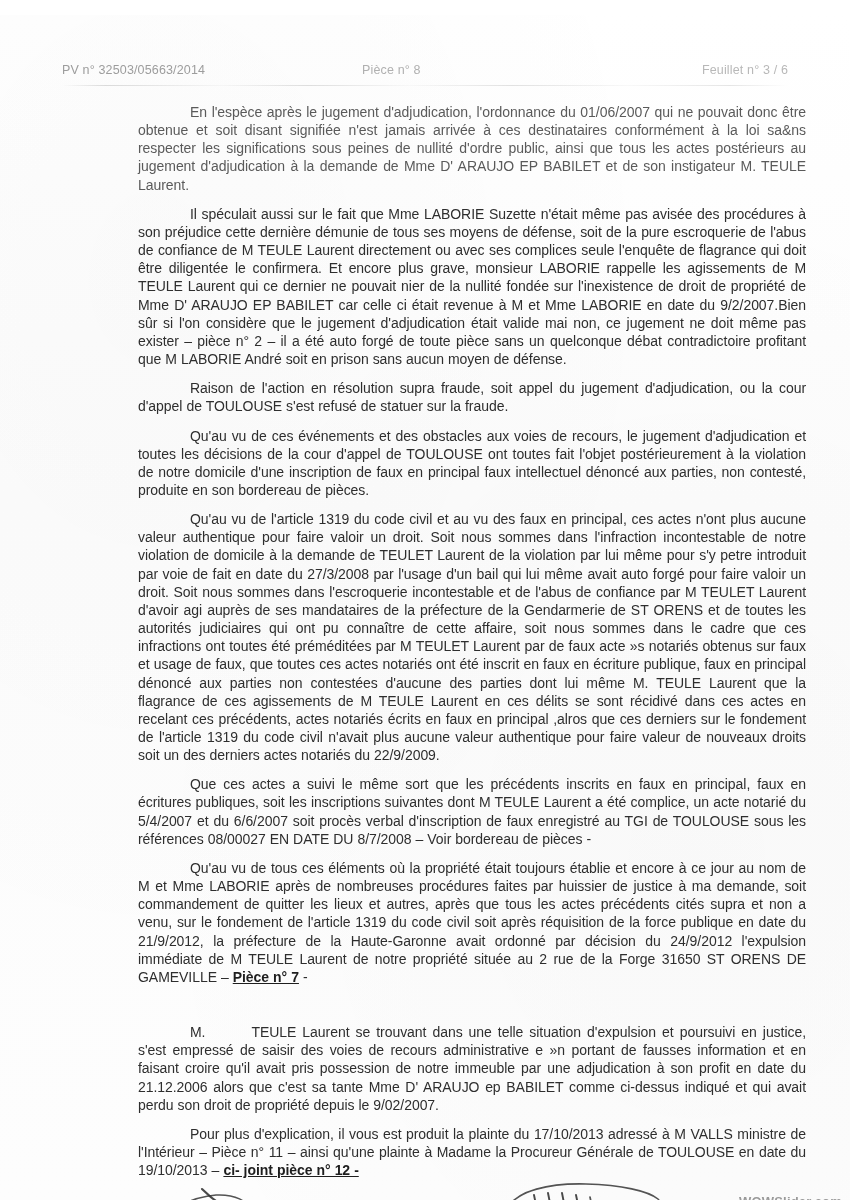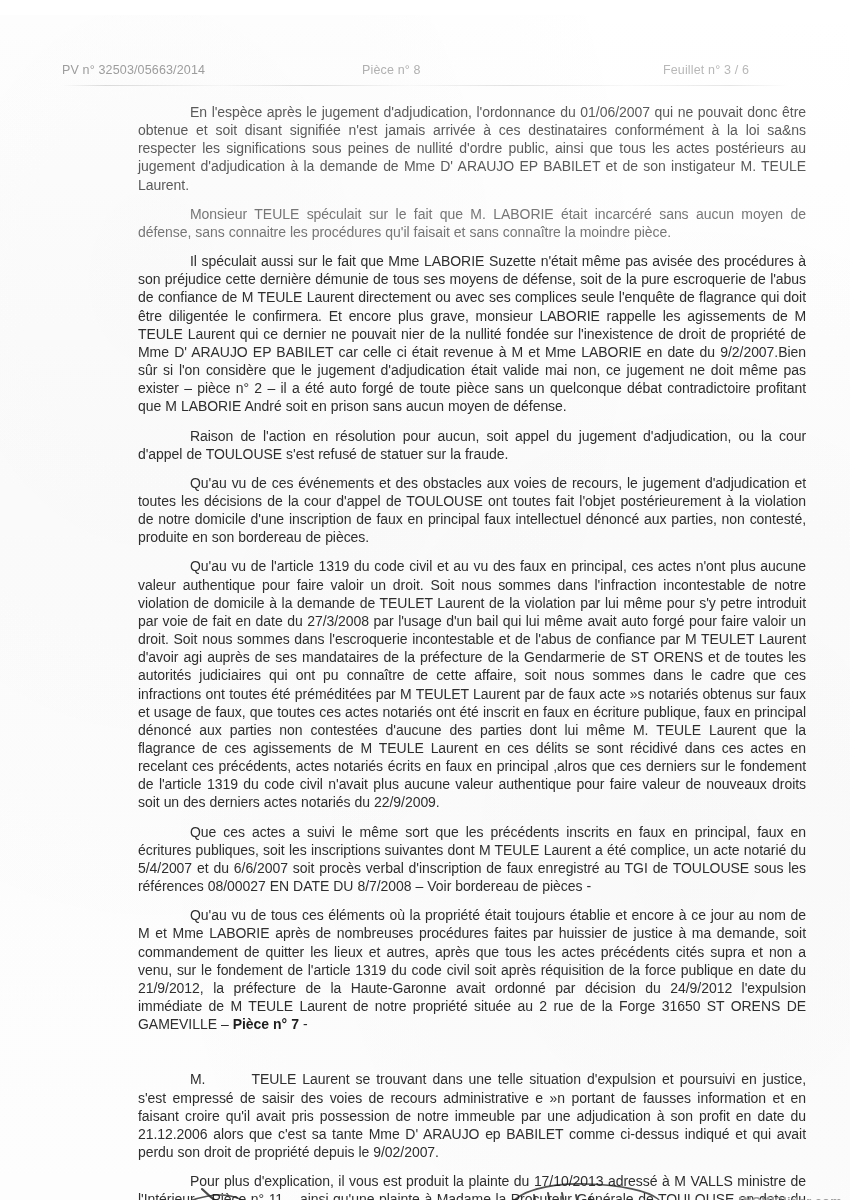--- a/index.html
+++ b/index.html
@@ -33,21 +33,21 @@
     height: 22px;
     display: flex;
     align-items: baseline;
     font-size: 12.5px;
     color: #9d9d9d;
     letter-spacing: 0.15px;
     white-space: nowrap;
   }
   .doc-header .h-pv    { flex: 0 0 300px; }
   .doc-header .h-piece { flex: 0 0 262px; color: #b0b0b0; }
-  .doc-header .h-feuil { flex: 1 1 auto; text-align: center; color: #b8b8b8; }
+  .doc-header .h-feuil { flex: 1 1 auto; text-align: right; color: #b8b8b8; }
 
   
   .header-rule {
     position: absolute;
     left: 62px;
     top: 70px;
     width: 726px;
     height: 1px;
     background: linear-gradient(90deg,
         rgba(190,190,190,0.00) 0%,
@@ -77,20 +77,21 @@
     letter-spacing: -0.05px;
     word-spacing: 0.2px;
     color: #2e2e2e;
   }
   
   p.faded  { color: #767676; }
   p.faded2 { color: #5a5a5a; }
 
   .u-bold {
     font-weight: bold;
+    text-decoration: underline;
     color: #1e1e1e;
   }
   .gap-lg { height: 26px; }
 
   
   .wide-gap { display: inline-block; width: 46px; }
 
   
   .sig-row {
     position: absolute;
@@ -132,25 +133,24 @@
     <span class="h-pv">PV n° 32503/05663/2014</span>
     <span class="h-piece">Pièce n° 8</span>
     <span class="h-feuil">Feuillet n° 3 / 6</span>
   </div>
   <div class="header-rule"></div>
 
   <div class="body-col">
 
     <p class="para faded2">En l'espèce après le jugement d'adjudication, l'ordonnance du 01/06/2007 qui ne pouvait donc être obtenue et soit disant signifiée n'est jamais arrivée à ces destinataires conformément à la loi sa&amp;ns respecter les significations sous peines de nullité d'ordre public, ainsi que tous les actes postérieurs au jugement d'adjudication à la demande de Mme D' ARAUJO EP BABILET et de son instigateur M. TEULE Laurent.</p>
 
-    <p class="para faded">Monsieur TEULE spéculait sur le fait que M. LABORIE était incarcéré sans aucun moyen de défense, sans connaitre les procédures qu'il faisait et sans connaître la moindre pièce.</p>
 
     <p class="para">Il spéculait aussi sur le fait que Mme LABORIE Suzette n'était même pas avisée des procédures à son préjudice cette dernière démunie de tous ses moyens de défense, soit de la pure escroquerie de l'abus de confiance de M TEULE Laurent directement ou avec ses complices seule l'enquête de flagrance qui doit être diligentée le confirmera. Et encore plus grave, monsieur LABORIE rappelle les agissements de M TEULE Laurent qui ce dernier ne pouvait nier de la nullité fondée sur l'inexistence de droit de propriété de Mme D' ARAUJO EP BABILET car celle ci était revenue à M et Mme LABORIE en date du 9/2/2007.Bien sûr si l'on considère que le jugement d'adjudication était valide mai non, ce jugement ne doit même pas exister – pièce n° 2 – il a été auto forgé de toute pièce sans un quelconque débat contradictoire profitant que M LABORIE André soit en prison sans aucun moyen de défense.</p>
 
-    <p class="para">Raison de l'action en résolution pour aucun, soit appel du jugement d'adjudication, ou la cour d'appel de TOULOUSE s'est refusé de statuer sur la fraude.</p>
+    <p class="para">Raison de l'action en résolution supra fraude, soit appel du jugement d'adjudication, ou la cour d'appel de TOULOUSE s'est refusé de statuer sur la fraude.</p>
 
     <p class="para">Qu'au vu de ces événements et des obstacles aux voies de recours, le jugement d'adjudication et toutes les décisions de la cour d'appel de TOULOUSE ont toutes fait l'objet postérieurement à la violation de notre domicile d'une inscription de faux en principal faux intellectuel dénoncé aux parties, non contesté, produite en son bordereau de pièces.</p>
 
     <p class="para">Qu'au vu de l'article 1319 du code civil et au vu des faux en principal, ces actes n'ont plus aucune valeur authentique pour faire valoir un droit. Soit nous sommes dans l'infraction incontestable de notre violation de domicile à la demande de TEULET Laurent de la violation par lui même pour s'y petre introduit par voie de fait en date du 27/3/2008 par l'usage d'un bail qui lui même avait auto forgé pour faire valoir un droit. Soit nous sommes dans l'escroquerie incontestable et de l'abus de confiance par M TEULET Laurent d'avoir agi auprès de ses mandataires de la préfecture de la Gendarmerie de ST ORENS et de toutes les autorités judiciaires qui ont pu connaître de cette affaire, soit nous sommes dans le cadre que ces infractions ont toutes été préméditées par M TEULET Laurent par de faux acte »s notariés obtenus sur faux et usage de faux, que toutes ces actes notariés ont été inscrit en faux en écriture publique, faux en principal dénoncé aux parties non contestées d'aucune des parties dont lui même M. TEULE Laurent que la flagrance de ces agissements de M TEULE Laurent en ces délits se sont récidivé dans ces actes en recelant ces précédents, actes notariés écrits en faux en principal ,alros que ces derniers sur le fondement de l'article 1319 du code civil n'avait plus aucune valeur authentique pour faire valeur de nouveaux droits soit un des derniers actes notariés du 22/9/2009.</p>
 
     <p class="para">Que ces actes a suivi le même sort que les précédents inscrits en faux en principal, faux en écritures publiques, soit les inscriptions suivantes dont M TEULE Laurent a été complice, un acte notarié du 5/4/2007 et du 6/6/2007 soit procès verbal d'inscription de faux enregistré au TGI de TOULOUSE sous les références 08/00027 EN DATE DU 8/7/2008 – Voir bordereau de pièces -</p>
 
 
     <p class="para">
       <span>Qu'au vu de tous ces éléments où la propriété était toujours établie et encore à ce jour au nom de M et Mme LABORIE après de nombreuses procédures faites par huissier de justice à ma demande, soit commandement de quitter les lieux et autres, après que tous les actes précédents cités supra et non a venu, sur le fondement de l'article 1319 du code civil soit après réquisition de la force publique en date du 21/9/2012, la préfecture de la Haute-Garonne avait ordonné par décision du 24/9/2012 l'expulsion immédiate de M TEULE Laurent de notre propriété située au 2 rue de la Forge 31650 ST ORENS DE GAMEVILLE – </span><span class="u-bold">Pièce n° 7</span><span> -</span>

